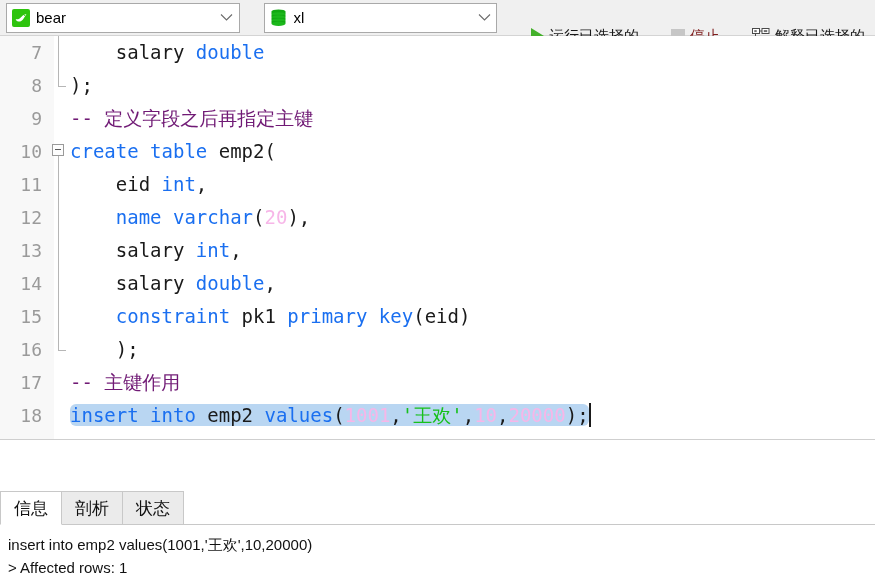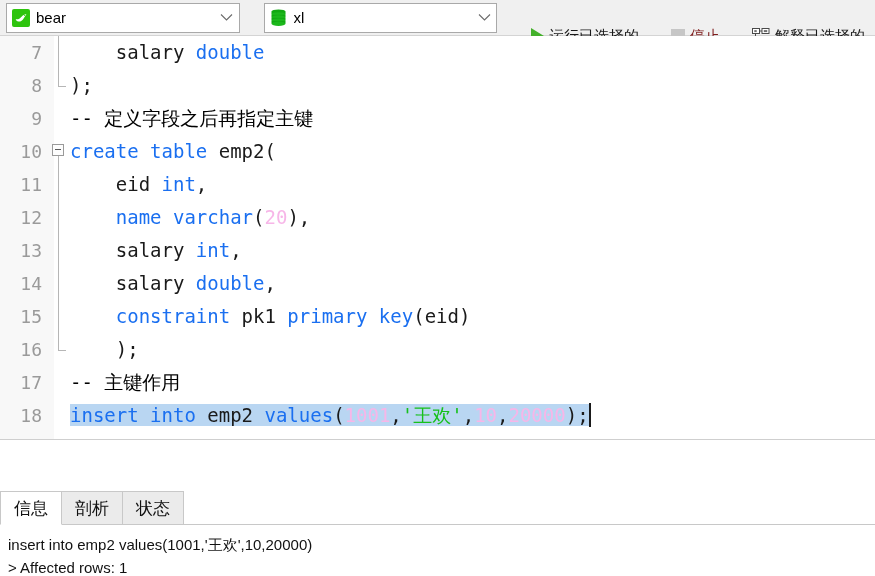--- a/index.html
+++ b/index.html
@@ -185,25 +185,26 @@
     font-family: "DejaVu Sans Mono", "Liberation Mono", monospace;
     font-size: 19px;
     line-height: 33px;
     white-space: pre;
     color: #1a1a1a;
     flex: 1;
   }
   .code .sel {
     background: #b9d6f2;
     box-shadow: 0 0 0 0 transparent;
+    border-radius: 6px;
   }
   .kw   { color: #1a6ff0; }
   .num  { color: #f7b6e8; }
   .str  { color: #17c01b; }
-  .cmt  { color: #000000; }
+  .cmt  { color: #701a75; }
   .pl   { color: #1a1a1a; }
   .caret {
     display: inline-block;
     width: 2px;
     height: 24px;
     background: #1a1a1a;
     vertical-align: -5px;
   }
 
   

